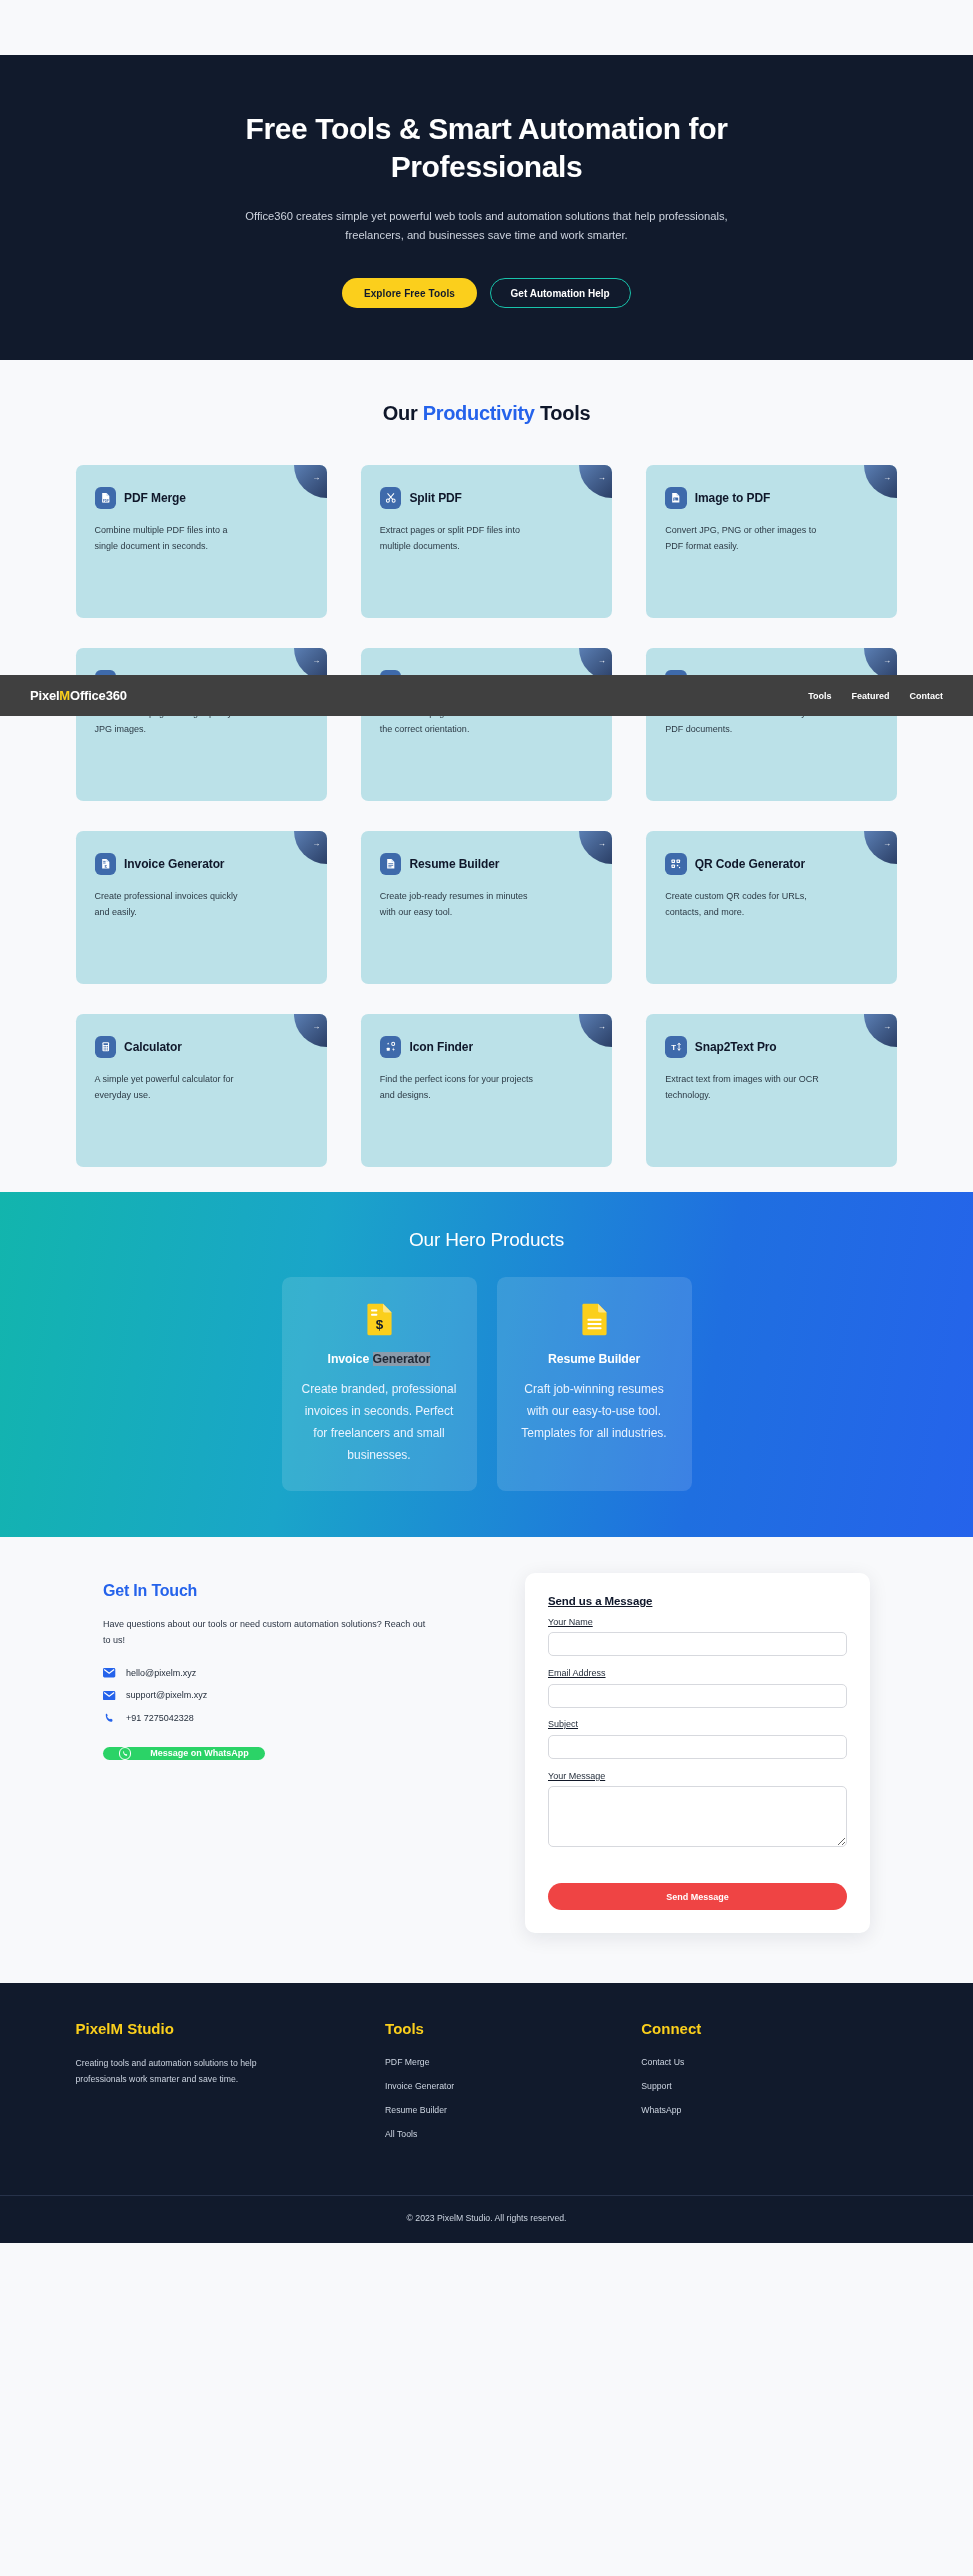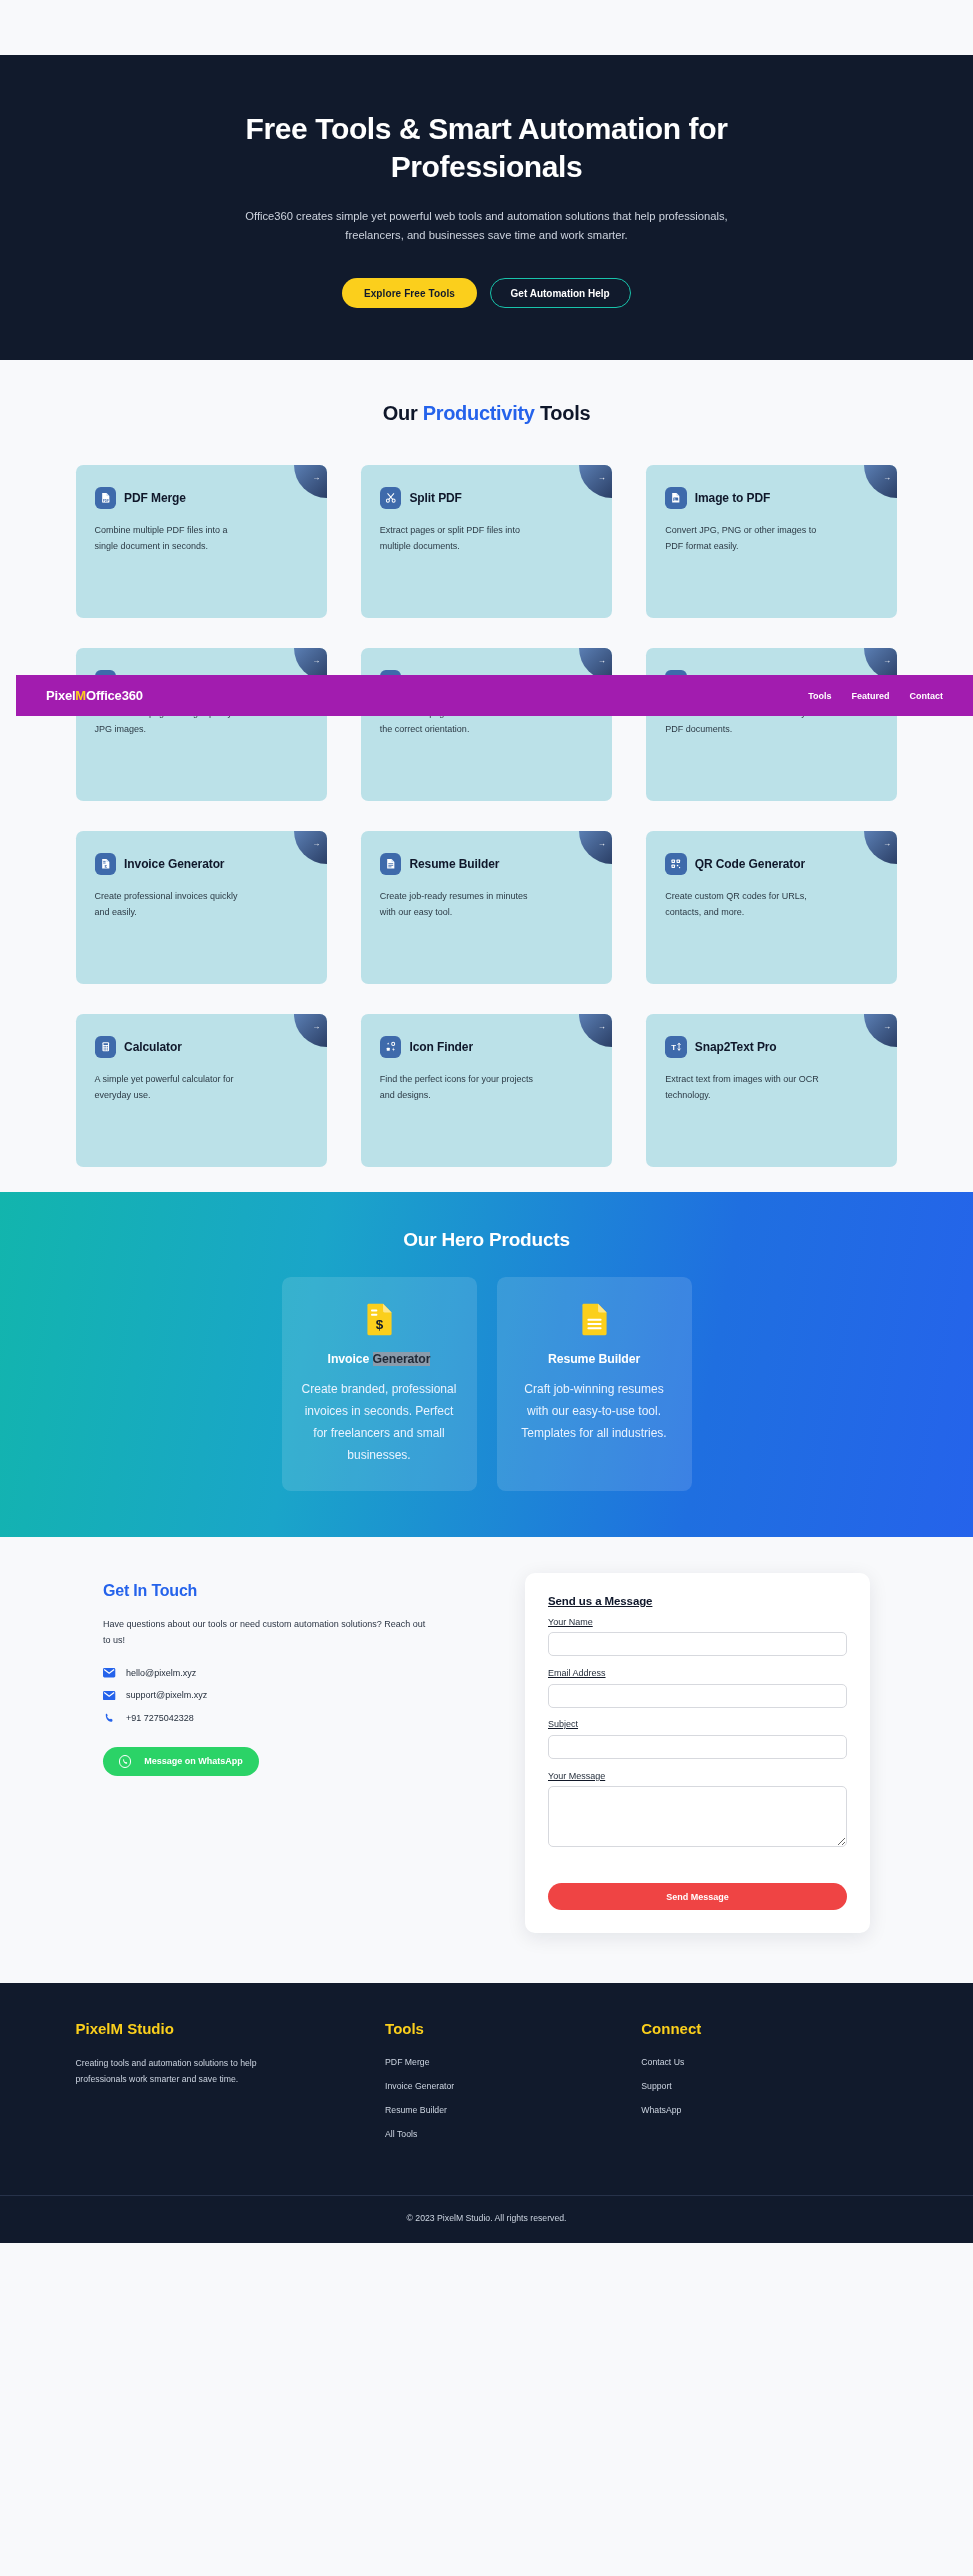--- a/index.html
+++ b/index.html
@@ -125,48 +125,47 @@
     color: #2c3a45;
     max-width: 155px;
   }
 
   
   .navbar {
     position: absolute;
     left: 0; right: 0;
     top: 315px;
     height: 41px;
-    background: #a21caf;
+    background: #404040;
     display: flex;
     align-items: center;
     justify-content: space-between;
     padding: 0 30px;
     z-index: 50;
-    margin-left: 16px;
   }
   .brand { font-size: 13px; font-weight: 800; color: #ffffff; letter-spacing: -0.2px; }
   .brand .m { color: #fbcf1c; }
   .navlinks { display: flex; gap: 20px; }
   .navlinks a {
     color: #ffffff;
     text-decoration: none;
     font-size: 9px;
     font-weight: 700;
   }
 
   
   .hero-products {
     background: linear-gradient(100deg,#12b5ad 0%, #1aa5c9 32%, #1f6fe0 72%, #2563eb 100%);
     padding: 37px 0 46px;
     text-align: center;
   }
   .hero-products h2 {
     color: #fff;
     font-size: 19px;
-    font-weight: 700;
+    font-weight: 400;
     letter-spacing: -0.2px;
     margin-bottom: 26px;
   }
   .hp-row { display:flex; justify-content:center; gap: 20px; }
   .hp-card {
     width: 195px;
     background: rgba(255,255,255,0.13);
     border-radius: 8.7px;
     padding: 26px 19px 24.5px;
     cursor: pointer;
@@ -204,26 +203,26 @@
     display:flex; align-items:center; gap:10px;
     margin-bottom: 12.3px;
     font-size: 9px;
     color: #1f2937;
   }
   .ci-icon { width: 13px; display:flex; justify-content:center; flex:0 0 auto;}
   .wa-btn {
     margin-top: 11.5px;
     display: inline-flex;
     align-items: center;
-    gap: 13px;
+    gap: 19px;
     background: #2bd367;
     color: #fff;
     border: none;
     border-radius: 720px;
-    padding: 8px 16px;
+    padding: 0 16px;
     font-size: 9px;
     font-weight: 800;
     cursor: pointer;
     font-family: inherit;
   }
   .wa-circle {
     width: 12.3px; height: 12.3px; border-radius: 50%;
     border: 1.2px solid #ffffff;
     display:flex; align-items:center; justify-content:center;
   }

